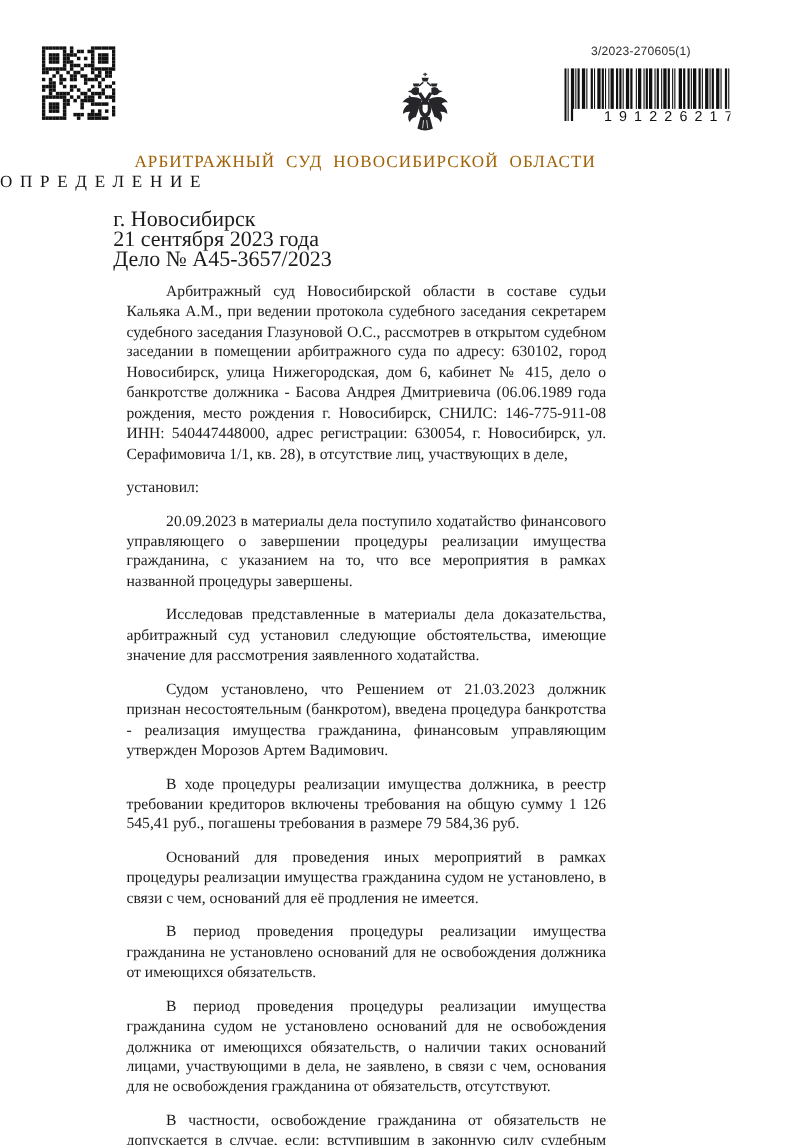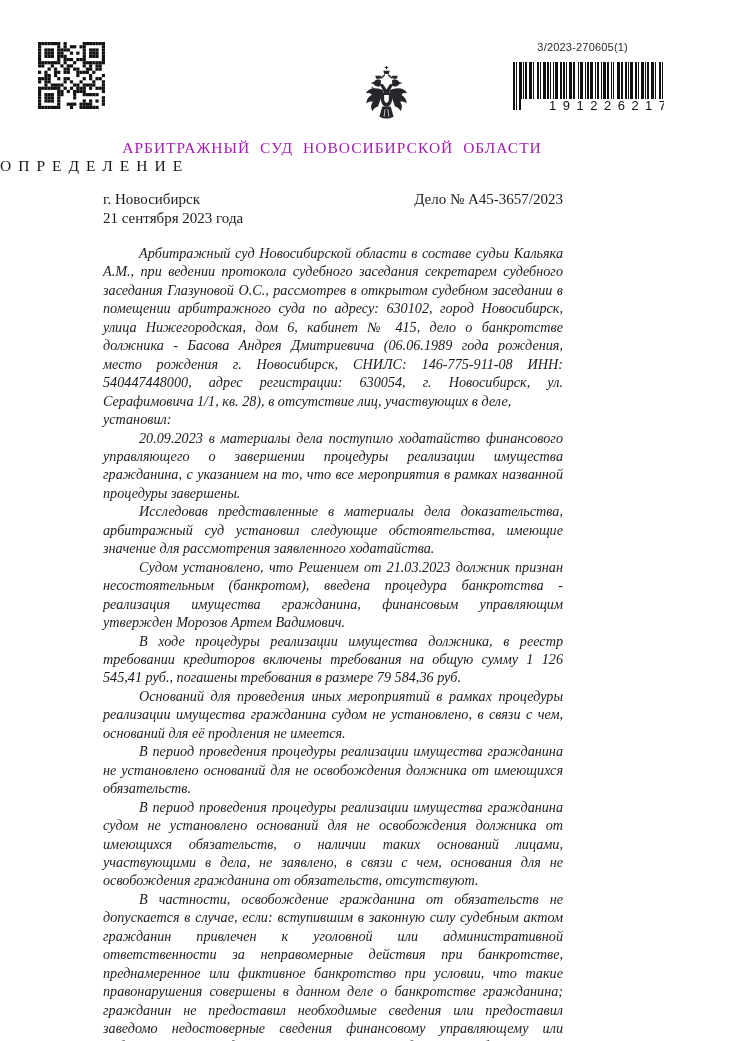--- a/index.html
+++ b/index.html
@@ -22,41 +22,41 @@
   .barcode svg{position:absolute;left:0;top:0;width:195px;height:48px;}
   .barcode .digits{
     position:absolute;left:8px;right:8px;bottom:-3px;
     background:#ffffff;
     font-family:"Liberation Sans", sans-serif;
     font-size:13px;line-height:14px;color:#111;
     letter-spacing:6.5px;text-align:center;white-space:nowrap;padding-left:28px;
   }
   .court-title{
     position:absolute;top:139px;left:0;width:100%;
-    text-align:center;font-size:15.5px;color:#a21caf;
+    text-align:center;font-size:15.5px;color:#a16207;
     letter-spacing:1px;word-spacing:5px;
   }
   .doc-type{
     position:absolute;top:157px;left:0;width:100%;
     font-size:15.5px;color:#141419;
     letter-spacing:7px;
   }
   .meta{
     position:absolute;top:190px;left:103px;right:101px;
     display:flex;justify-content:space-between;align-items:flex-start;
-    font-size:15px;line-height:18.5px;
+    font-size:20px;line-height:18.5px;flex-direction:column;
   }
   .meta .left div{white-space:nowrap;}
   .meta .case{white-space:nowrap;font-family:Liberation Serif, serif;}
   .body{
     position:absolute;top:244px;left:103px;right:101px;
     font-size:14.2px;line-height:18.45px;
     text-align:justify;color:#1b1b1e;
   }
-  .body p{margin:0;text-indent:36px;font-style:italic;}
+  .body p{margin:12px;text-indent:36px;}
   .body p.center{text-align:left;text-indent:0;}
 </style>
 </head>
 <body>
 
 <div class="page">
 
   <svg id="qr" class="qr" viewBox="0 0 67.2 67.2">
       <g fill="#111111">
         <rect x="0.0" y="0.0" width="3.2" height="3.2"></rect>

